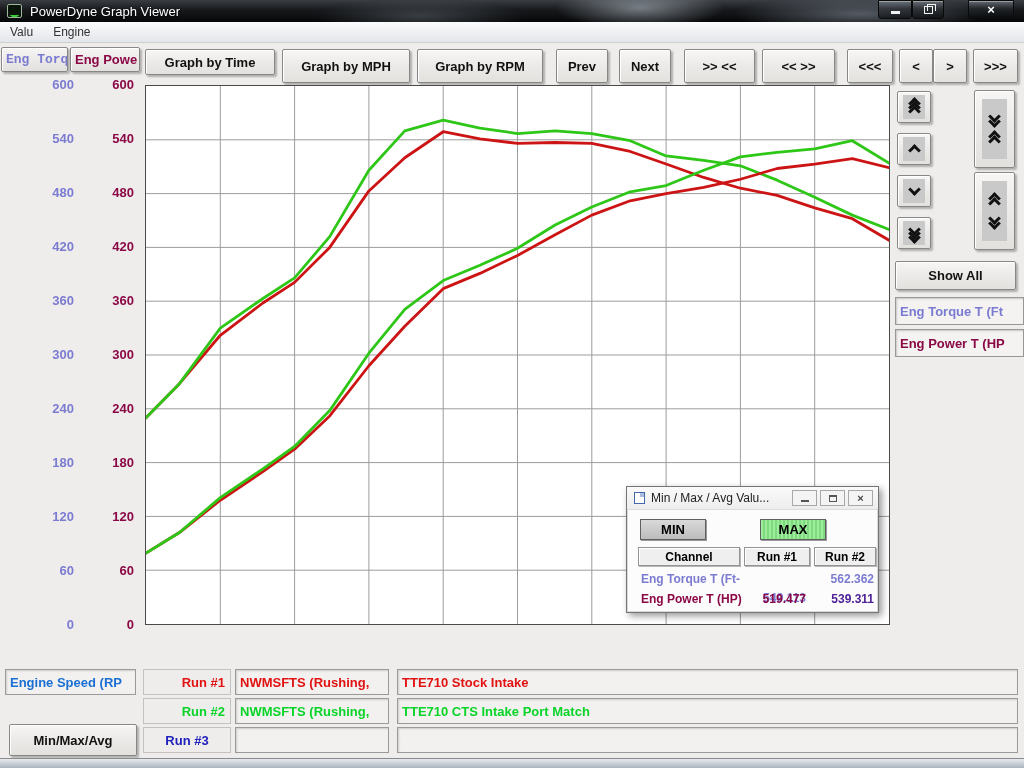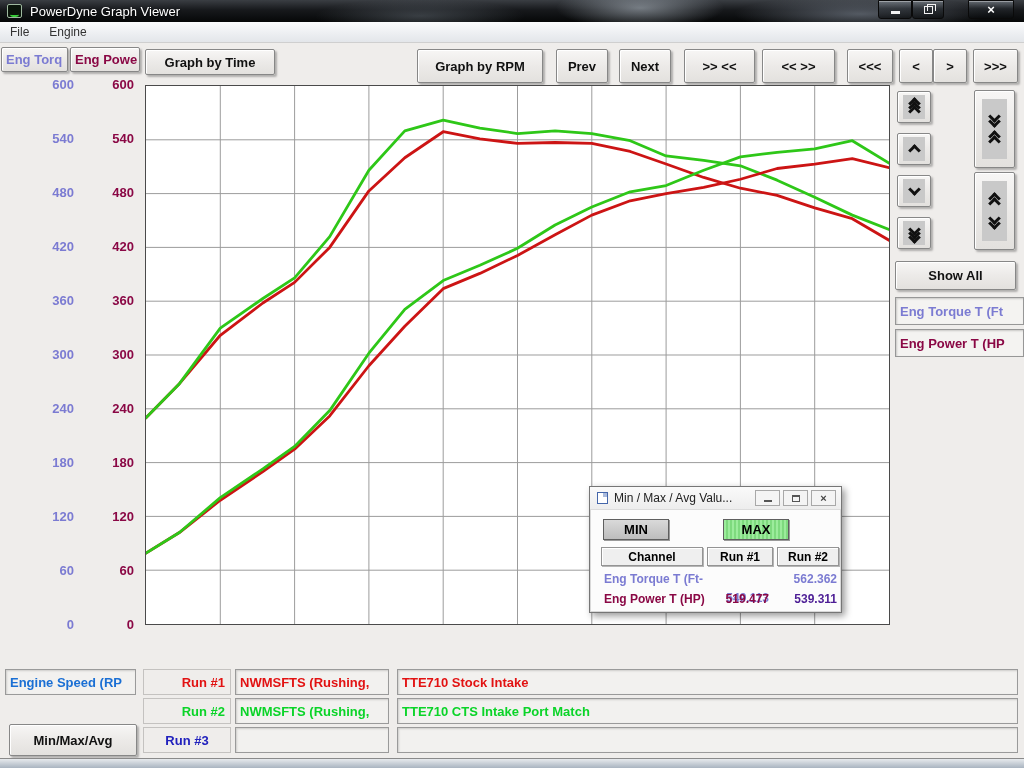--- a/index.html
+++ b/index.html
@@ -61,21 +61,21 @@
   .sq-pad { background:#c9c9c9; display:flex; flex-direction:column; align-items:center; justify-content:center; }
   .chv { width:9px; height:9px; border:solid #111; border-width:3px 3px 0 0; flex:none; }
   .chv.up { transform:rotate(-45deg); }
   .chv.dn { transform:rotate(135deg); }
 
   .chanbox { position:absolute; left:895px; width:129px; height:28px; background:#f4f3f1;
     border:1px solid #979797; box-shadow:inset 1px 1px 2px rgba(0,0,0,.18);
     font-size:13px; font-weight:bold; display:flex; align-items:center; padding-left:4px; overflow:hidden; white-space:nowrap; }
 
   
-  #dialog { position:absolute; left:589px; top:486px; width:253px; height:127px; background:#fcfcfc;
+  #dialog { position:absolute; left:626px; top:486px; width:253px; height:127px; background:#fcfcfc;
     border:1px solid #767676; box-shadow:inset 0 0 0 1px #d9d9d9, 3px 3px 7px rgba(0,0,0,.4); }
   #dlg-title { height:23px; display:flex; align-items:center; border-bottom:1px solid #dcdcdc;
     background:linear-gradient(180deg,#fafafa,#ededed); font-size:12px; color:#222; }
   #dlg-icon { width:11px; height:12px; margin:0 6px 0 7px; background:#fff; border:1px solid #4466aa; position:relative; }
   #dlg-icon::after { content:""; position:absolute; right:0; top:0; width:4px; height:4px; background:#aabbdd; }
   .dlg-cap { width:25px; height:16px; border:1px solid #a8a8a8; background:#f4f4f4; margin-left:3px;
     display:flex; align-items:center; justify-content:center; color:#444; }
   .dlg-cap.first { margin-left:auto; }
   .dlg-cap:last-child { margin-right:5px; }
   .dgl-min { width:8px; height:2px; background:#555; margin-top:5px; }
@@ -113,28 +113,29 @@
       </div>
     <div class="capbtn" id="btn-max">
         <div class="glyph-max"></div>
       </div>
     <div class="capbtn" id="btn-close">
         <div class="glyph-close">×</div>
       </div>
   </div>
 
   <div id="menubar">
-    <div class="menu-item">File</div>
+    <div class="menu-item">Valu</div>
     <div class="menu-item">Engine</div>
   </div>
 
-  <div class="btn axis-toggle" style="left: 1px; top: 47px; width: 67px; height: 25px; color: rgb(123, 123, 210);">Eng Torq</div>
+  <div class="btn axis-toggle" style="left: 1px; top: 47px; width: 67px; height: 25px; color: rgb(123, 123, 210); font-family: Liberation Mono, monospace;">Eng Torq</div>
   <div class="btn axis-toggle" style="left: 70px; top: 47px; width: 70px; height: 25px; color: rgb(138, 8, 69);">Eng Powe</div>
 
   <div class="btn" style="left:145px; top:49px; width:130px; height:26px;">Graph by Time</div>
+  <div class="btn" style="left:282px; top:49px; width:128px; height:34px;">Graph by MPH</div>
   <div class="btn" style="left:417px; top:49px; width:126px; height:34px;">Graph by RPM</div>
   <div class="btn" style="left:556px; top:49px; width:52px; height:34px;">Prev</div>
   <div class="btn" style="left:619px; top:49px; width:52px; height:34px;">Next</div>
   <div class="btn" style="left:684px; top:49px; width:71px; height:34px;">&gt;&gt; &lt;&lt;</div>
   <div class="btn" style="left:762px; top:49px; width:73px; height:34px;">&lt;&lt; &gt;&gt;</div>
   <div class="btn" style="left:847px; top:49px; width:46px; height:34px;">&lt;&lt;&lt;</div>
   <div class="btn" style="left:899px; top:49px; width:34px; height:34px;">&lt;</div>
   <div class="btn" style="left:933px; top:49px; width:34px; height:34px;">&gt;</div>
   <div class="btn" style="left:973px; top:49px; width:45px; height:34px;">&gt;&gt;&gt;</div>
 

